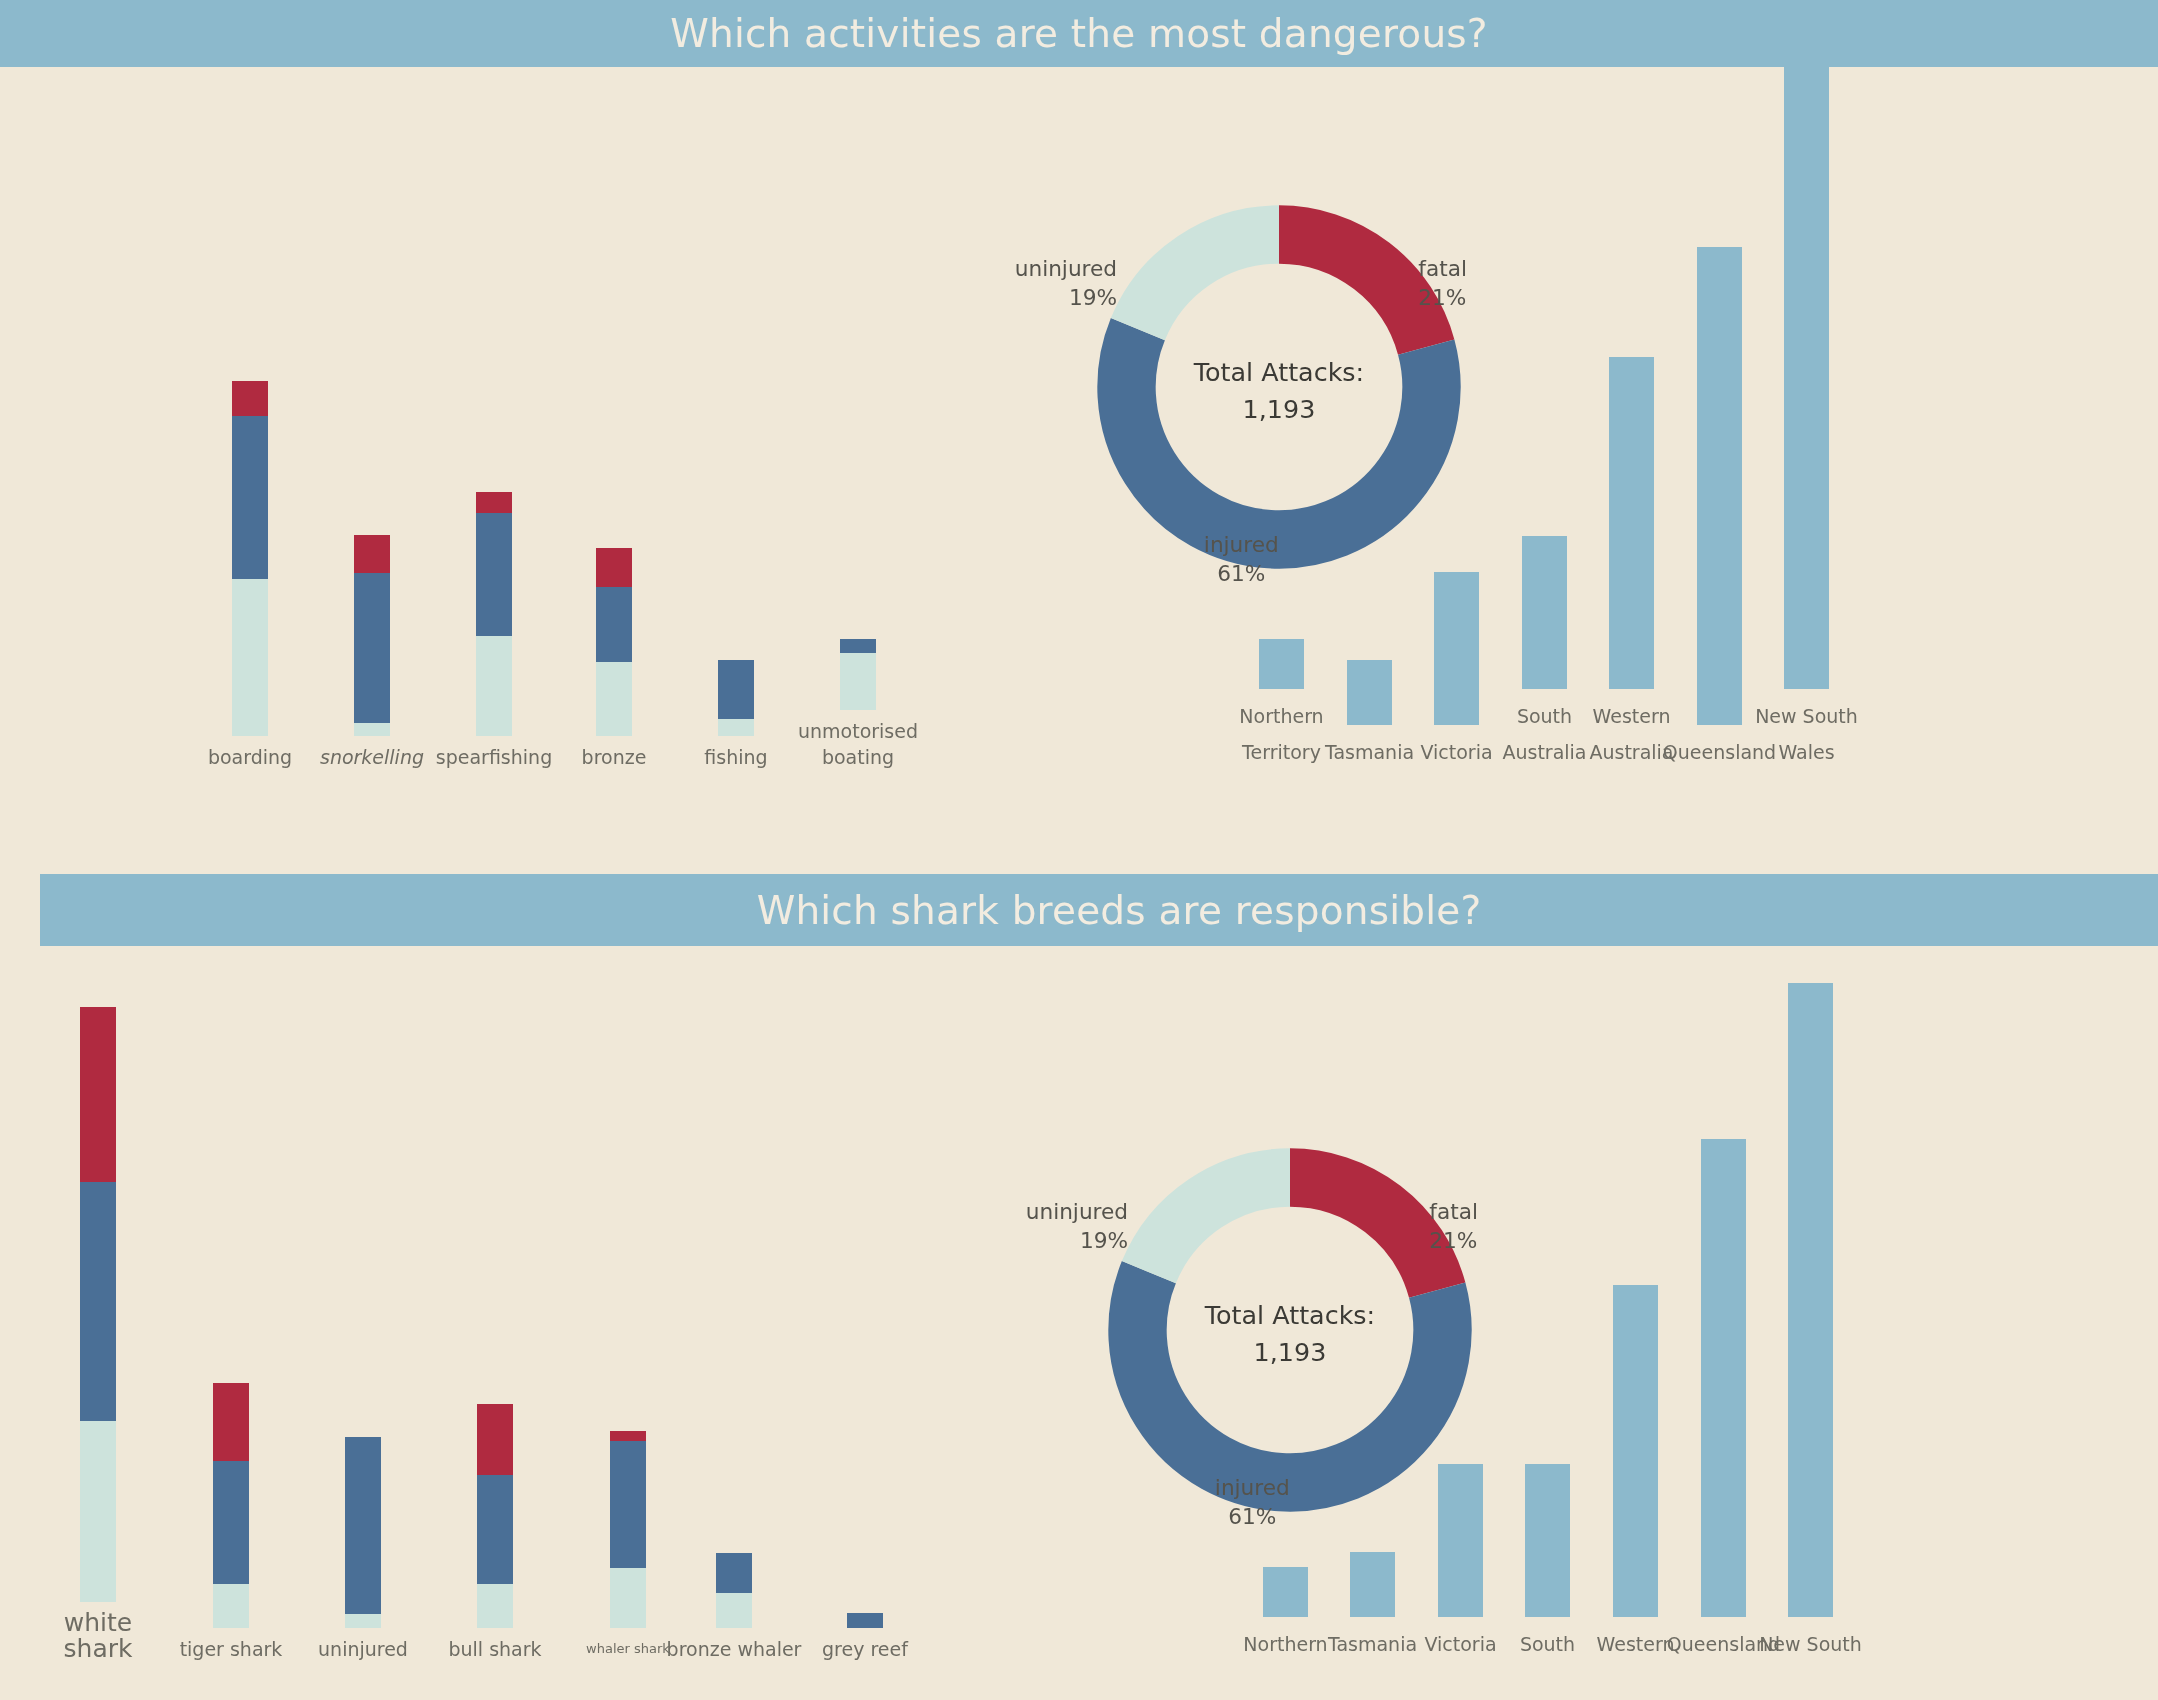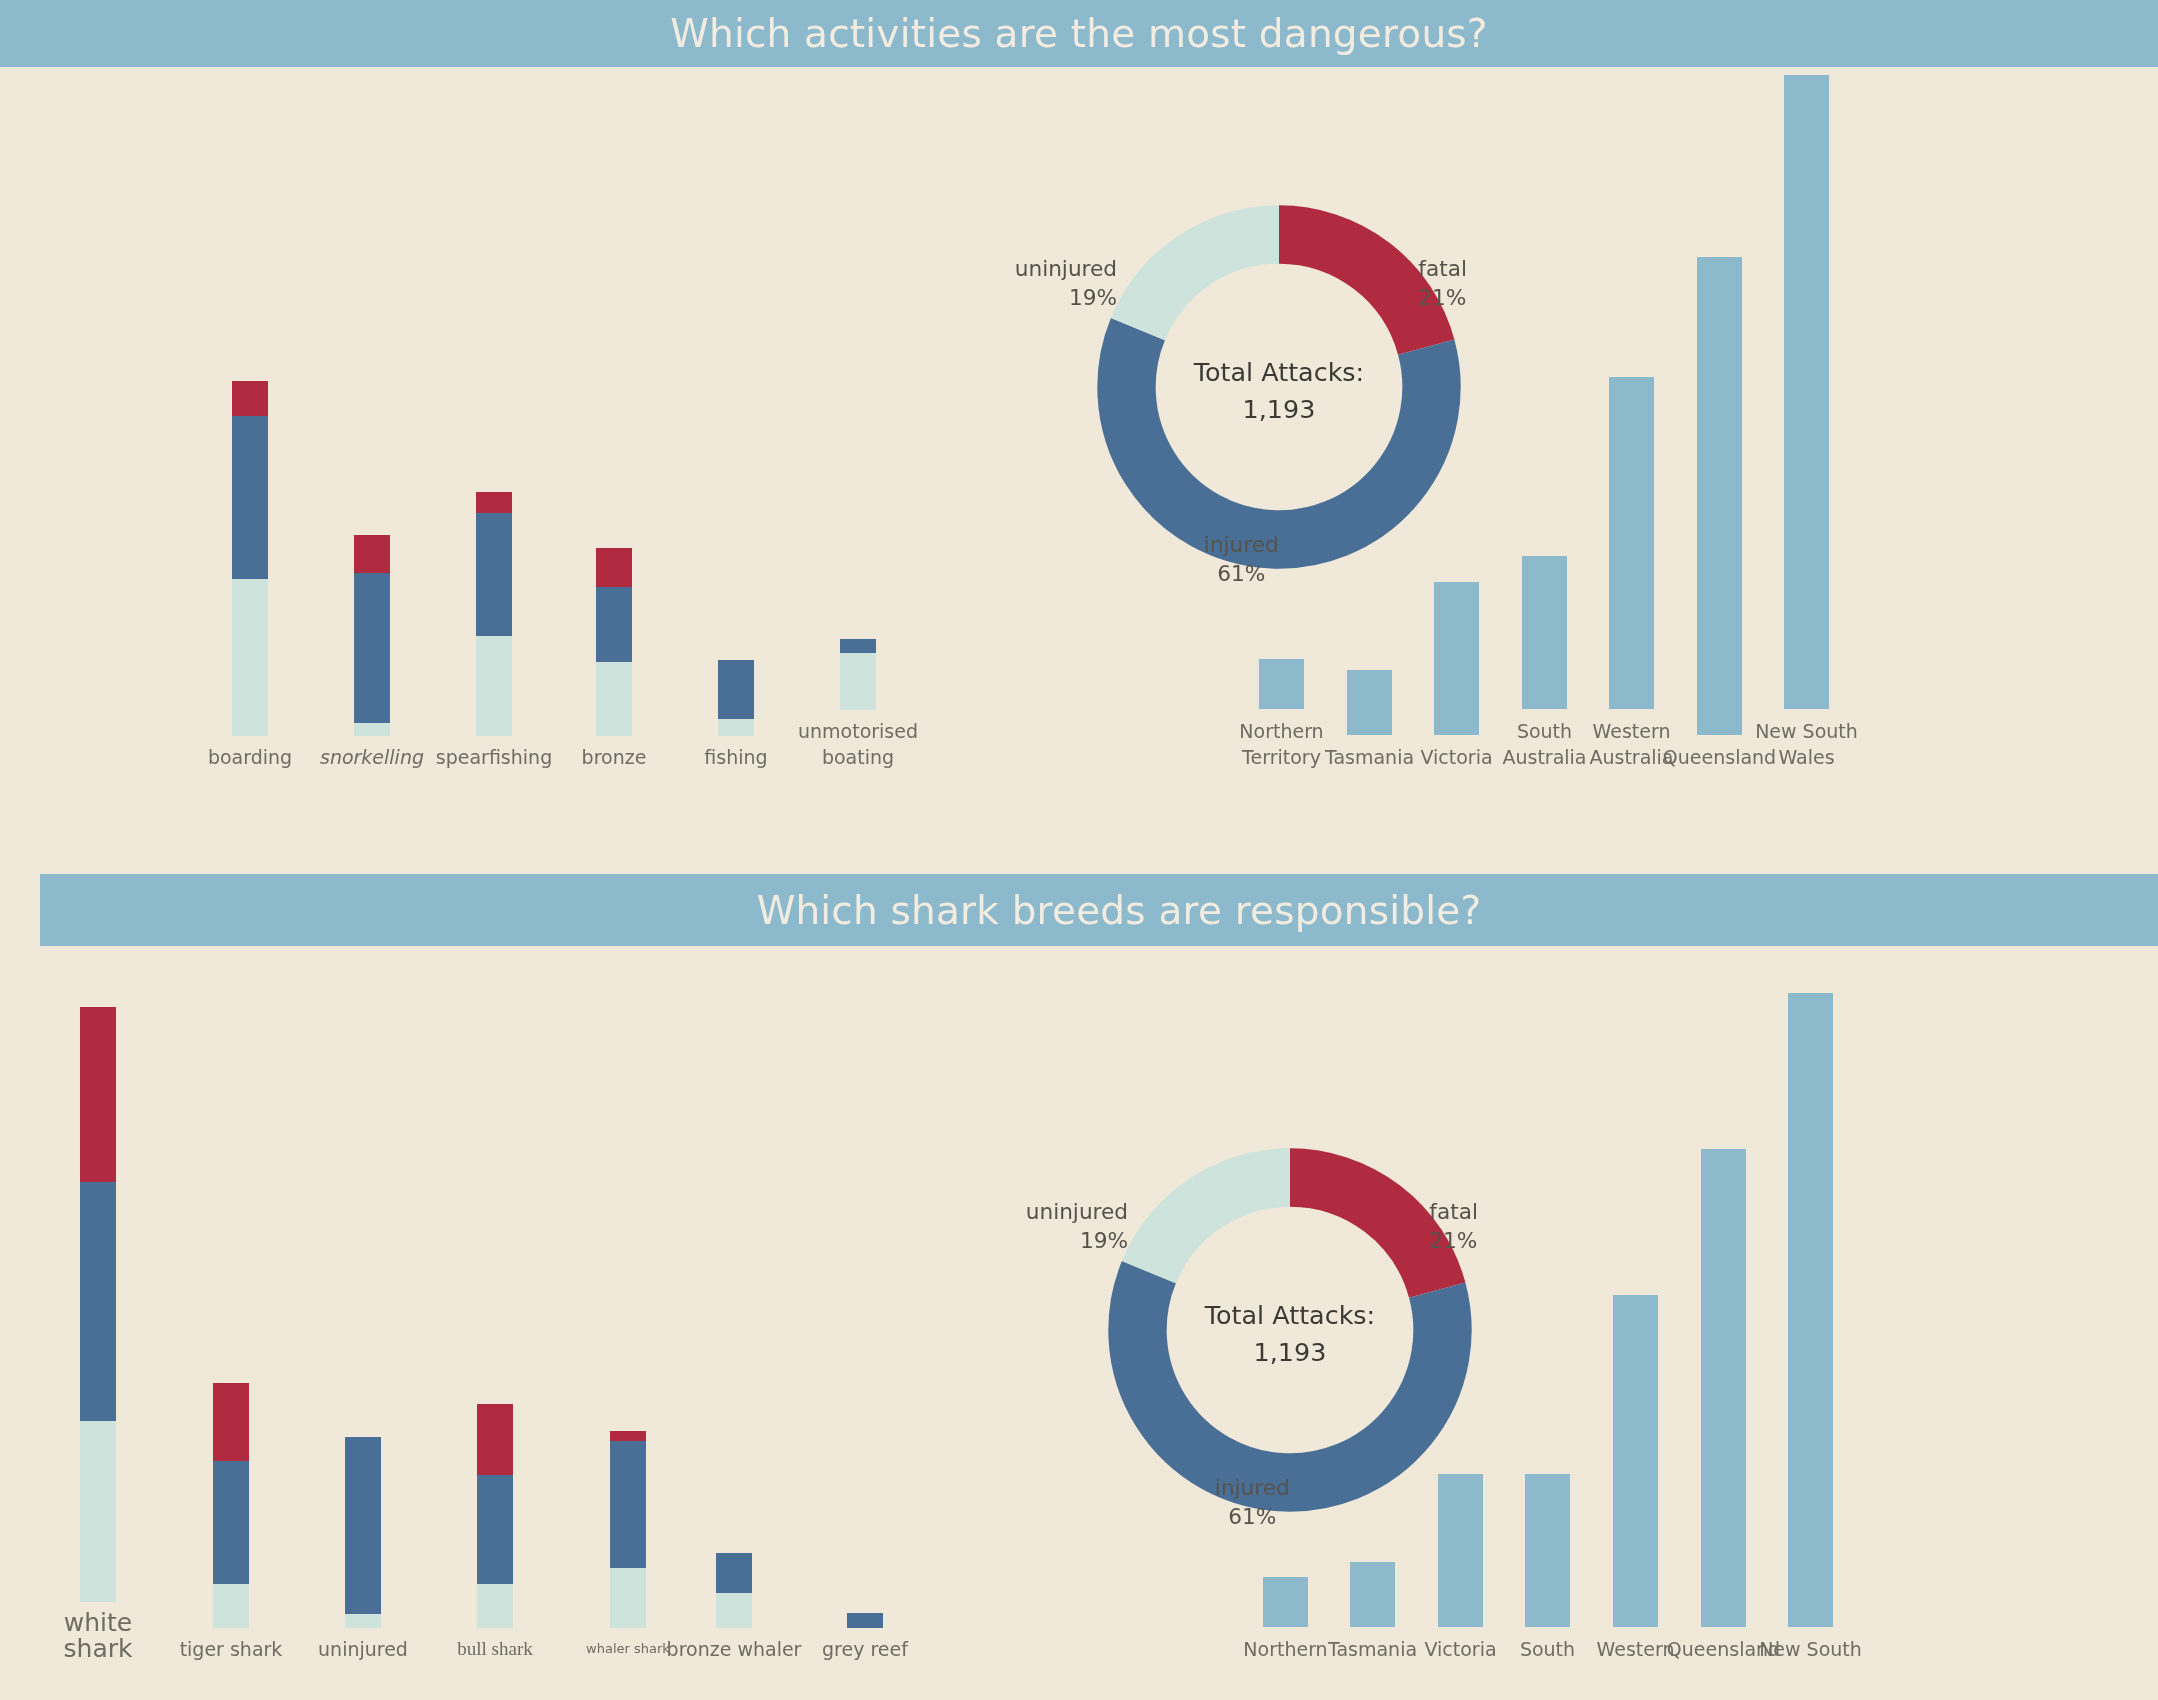--- a/index.html
+++ b/index.html
@@ -46,21 +46,21 @@
     margin-top:8.5px;color:#6e6c63;font-size:19px;line-height:26px;
     text-align:center;white-space:pre-line;width:160px;
   }
 
   
   .barchart{position:absolute;}
   .bcol{position:absolute;bottom:0;display:flex;flex-direction:column;
         justify-content:flex-end;align-items:center;}
   .bar{background:#8cb9cc;width:100%;}
   .bcat{
-    margin-top:9.4px;color:#6e6c63;font-size:19px;line-height:26px;
+    margin-top:9.4px;color:#6e6c63;font-size:19px;line-height:36px;
     text-align:center;white-space:pre-line;width:160px;
   }
 
   
   .donut{position:absolute;}
   .donut svg{display:block;overflow:visible;}
   .dlabel{fill:#55534c;font-family:"DejaVu Sans",sans-serif;font-size:23px;}
   .dcenter{fill:#3b3a35;font-family:"DejaVu Sans",sans-serif;font-size:27px;}
 </style>
 </head>
@@ -195,21 +195,21 @@
           </div>
           <div class="scat" style="width: 141px; font-size: 19px;">tiger shark</div>
         </div>
         <div class="scol" style="left: 345px; width: 36px;">
           <div class="sbars">
             <div class="seg seg-injured" style="height: 177px;"></div>
             <div class="seg seg-uninjured" style="height: 13.4px;"></div>
           </div>
           <div class="scat" style="width: 141px; font-size: 19px;">uninjured</div>
         </div>
-        <div class="scol" style="left: 477px; width: 36px; font-family: Liberation Serif, serif;">
+        <div class="scol" style="left: 477px; width: 36px;">
           <div class="sbars">
             <div class="seg seg-fatal" style="height: 71px;"></div>
             <div class="seg seg-injured" style="height: 109px;"></div>
             <div class="seg seg-uninjured" style="height: 44px;"></div>
           </div>
           <div class="scat" style="width: 141px; font-size: 19px;">bull shark</div>
         </div>
         <div class="scol" style="left: 610px; width: 36px;">
           <div class="sbars">
             <div class="seg seg-fatal" style="height: 9.8px;"></div>

